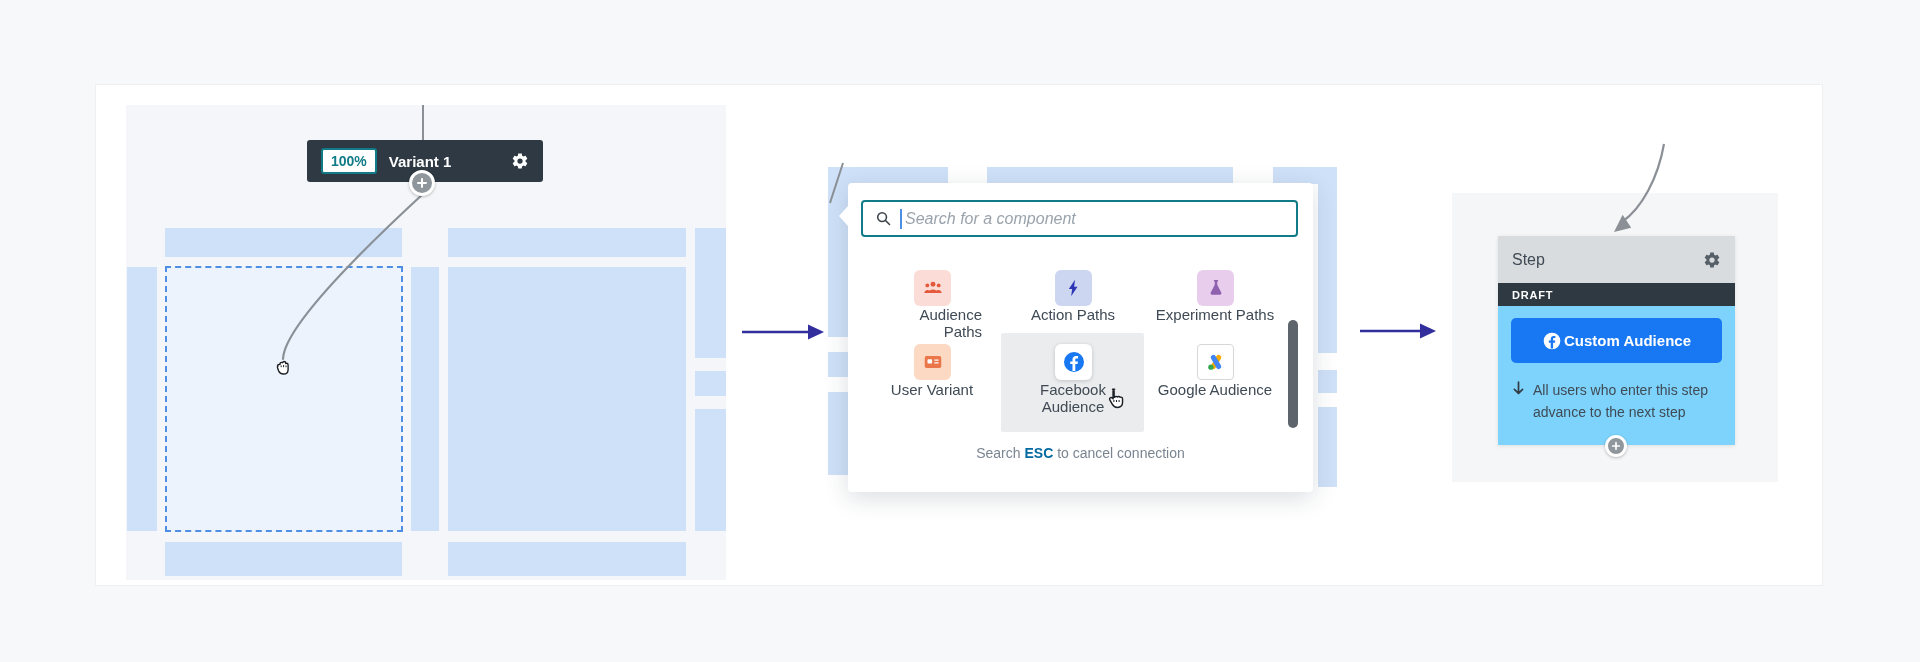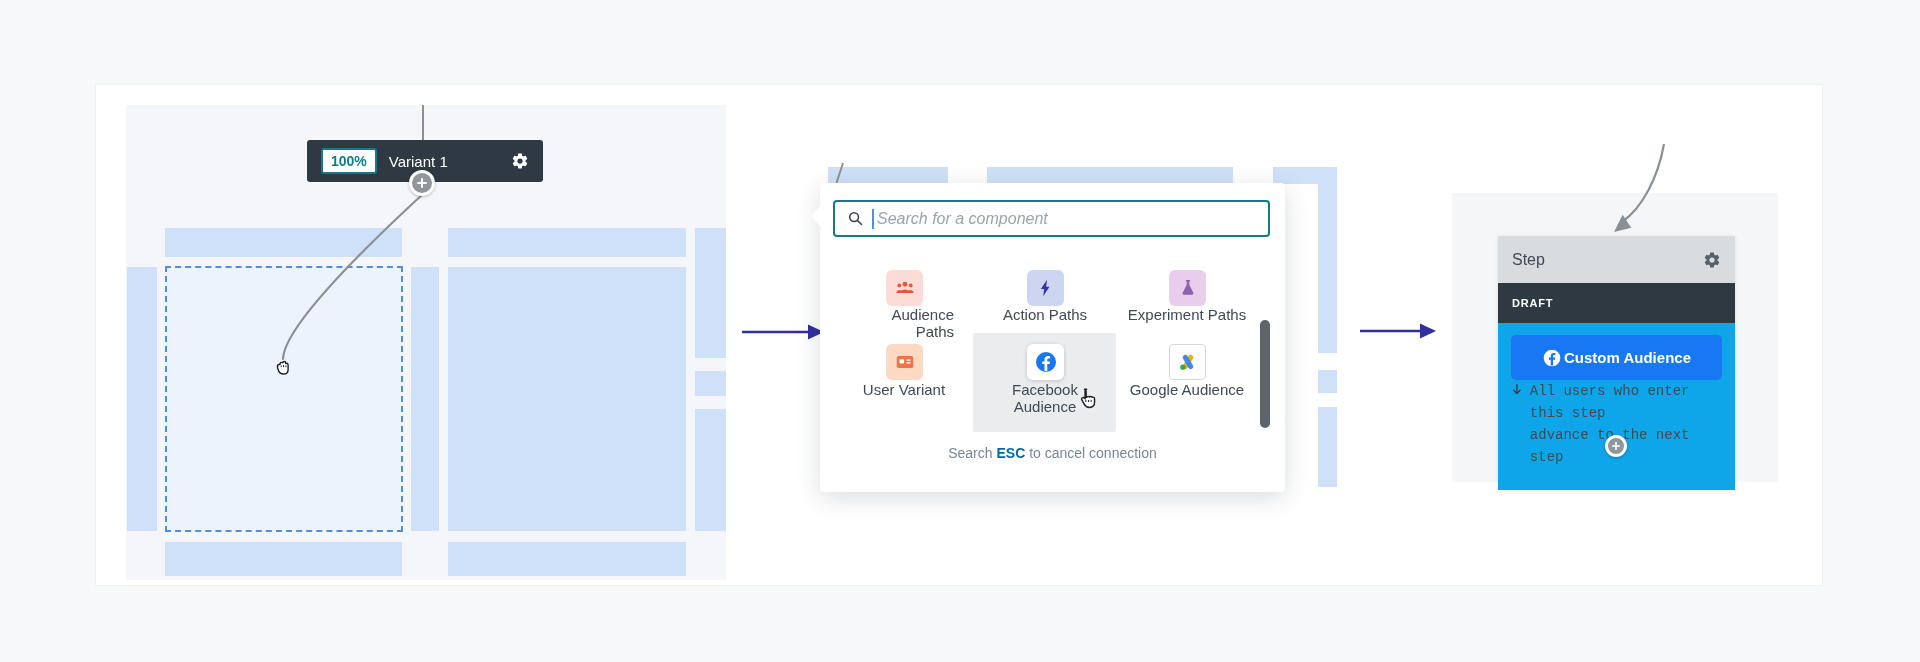--- a/index.html
+++ b/index.html
@@ -8,64 +8,64 @@
   .card{left:95px;top:84px;width:1728px;height:502px;background:#fff;border:1px solid #eef0f2;box-sizing:border-box;}
 
   
   .canvas-left{left:126px;top:105px;width:600px;height:475px;background:#f4f6f9;}
   .blk{background:#cfe1f8;}
   .vline{left:296px;top:0;width:2px;height:36px;background:#8a9096;}
   .badge{left:181px;top:35px;width:236px;height:42px;background:#2e3943;border-radius:3px;
          display:flex;align-items:center;padding:0 14px;box-sizing:border-box;z-index:4;}
   .badge .chip{background:#fff;border:2px solid #117c87;border-radius:3px;color:#117c87;
          font-weight:bold;font-size:14px;padding:3px 8px;}
-  .badge .vlabel{color:#fff;font-weight:normal;font-size:15px;margin-left:12px;flex:1;}
+  .badge .vlabel{color:#fff;font-weight:bold;font-size:15px;margin-left:12px;flex:1;}
   .plus-btn{background:#8f969c;border:3px solid #fff;border-radius:50%;display:flex;
          align-items:center;justify-content:center;box-shadow:0 1px 3px rgba(0,0,0,.25);z-index:5;}
   .plus1{left:283px;top:65px;width:20px;height:20px;}
   .dashed{left:39px;top:161px;width:238px;height:266px;background:#edf3fc;
           border:2px dashed #4f8fe3;box-sizing:border-box;}
   .curve-svg{left:0;top:0;width:600px;height:475px;pointer-events:none;z-index:3;}
 
   
   .flow-arrow{width:96px;height:24px;}
 
   
   .canvas-mid{left:828px;top:167px;width:509px;height:325px;}
-  .popup{left:820px;top:183px;width:465px;height:309px;background:#fff;border-radius:4px;
+  .popup{left:848px;top:183px;width:465px;height:309px;background:#fff;border-radius:4px;
          box-shadow:0 6px 24px rgba(31,45,61,.16);z-index:6;}
   .popup .caret{left:-9px;top:23px;width:0;height:0;border-top:10px solid transparent;
          border-bottom:10px solid transparent;border-right:9px solid #fff;}
   .search-wrap{left:13px;top:17px;width:437px;height:37px;border:2px solid #117c87;border-radius:4px;
          display:flex;align-items:center;box-sizing:border-box;background:#fff;}
   .search-wrap input{border:none;outline:none;flex:1;font-size:16px;color:#3f4a54;
          font-family:"Liberation Sans",sans-serif;background:transparent;padding:0;}
   .search-wrap input::placeholder{font-style:italic;color:#9aa3ac;}
   .search-icon{margin:0 8px 0 12px;display:flex;}
   .text-caret{width:2px;height:20px;background:#4b90e6;margin-right:3px;}
   .tile{width:37px;height:36px;border-radius:6px;display:flex;align-items:center;justify-content:center;}
   .tile-label{font-size:15px;color:#3f4a54;text-align:center;}
   .hoverbg{left:153px;top:150px;width:143px;height:99px;background:#ebecee;border-radius:2px;}
   .scroll-thumb{left:440px;top:137px;width:10px;height:108px;background:#5d646b;border-radius:5px;}
   .popup-footer{left:0;top:262px;width:465px;text-align:center;font-size:14px;color:#7a8591;}
   .popup-footer b{color:#0369a1;}
 
   
   .canvas-right{left:1452px;top:193px;width:326px;height:289px;background:#f5f6f8;}
-  .step-card{left:46px;top:43px;width:237px;background:#0ea5e9;box-shadow:0 1px 4px rgba(0,0,0,.10);}
+  .step-card{left:46px;top:43px;width:237px;background:#7dd3fc;box-shadow:0 1px 4px rgba(0,0,0,.10);}
   .step-header{height:47px;background:#d9dcdf;display:flex;align-items:center;
          padding:0 14px;box-sizing:border-box;font-size:16px;color:#3f4a54;}
   .step-header .sp{flex:1;}
-  .draft-bar{height:40px;background:#2f3941;color:#fff;font-size:11px;font-weight:bold;
+  .draft-bar{height:23px;background:#2f3941;color:#fff;font-size:11px;font-weight:bold;
          letter-spacing:.8px;display:flex;align-items:center;padding:0 14px;box-sizing:border-box;}
   .step-body{padding:12px 13px 22px 13px;}
   .ca-btn{width:211px;height:45px;background:#1877f2;border:none;border-radius:5px;color:#fff;
          font-weight:bold;font-size:15px;display:flex;align-items:center;justify-content:center;
          gap:2px;cursor:pointer;font-family:"Liberation Sans",sans-serif;}
-  .step-desc{display:flex;font-size:14px;color:#3f4a54;line-height:22px;font-family:Liberation Mono, monospace;}
+  .step-desc{display:flex;margin-top:16px;font-size:14px;color:#3f4a54;line-height:22px;}
   .step-desc .txt{margin-left:7px;}
   .plus2{left:107px;top:199px;width:16px;height:16px;}
   .gear{display:flex;}
 </style>
 </head>
 <body>
 
 <div class="stage">
   <div class="abs card"></div>
 

